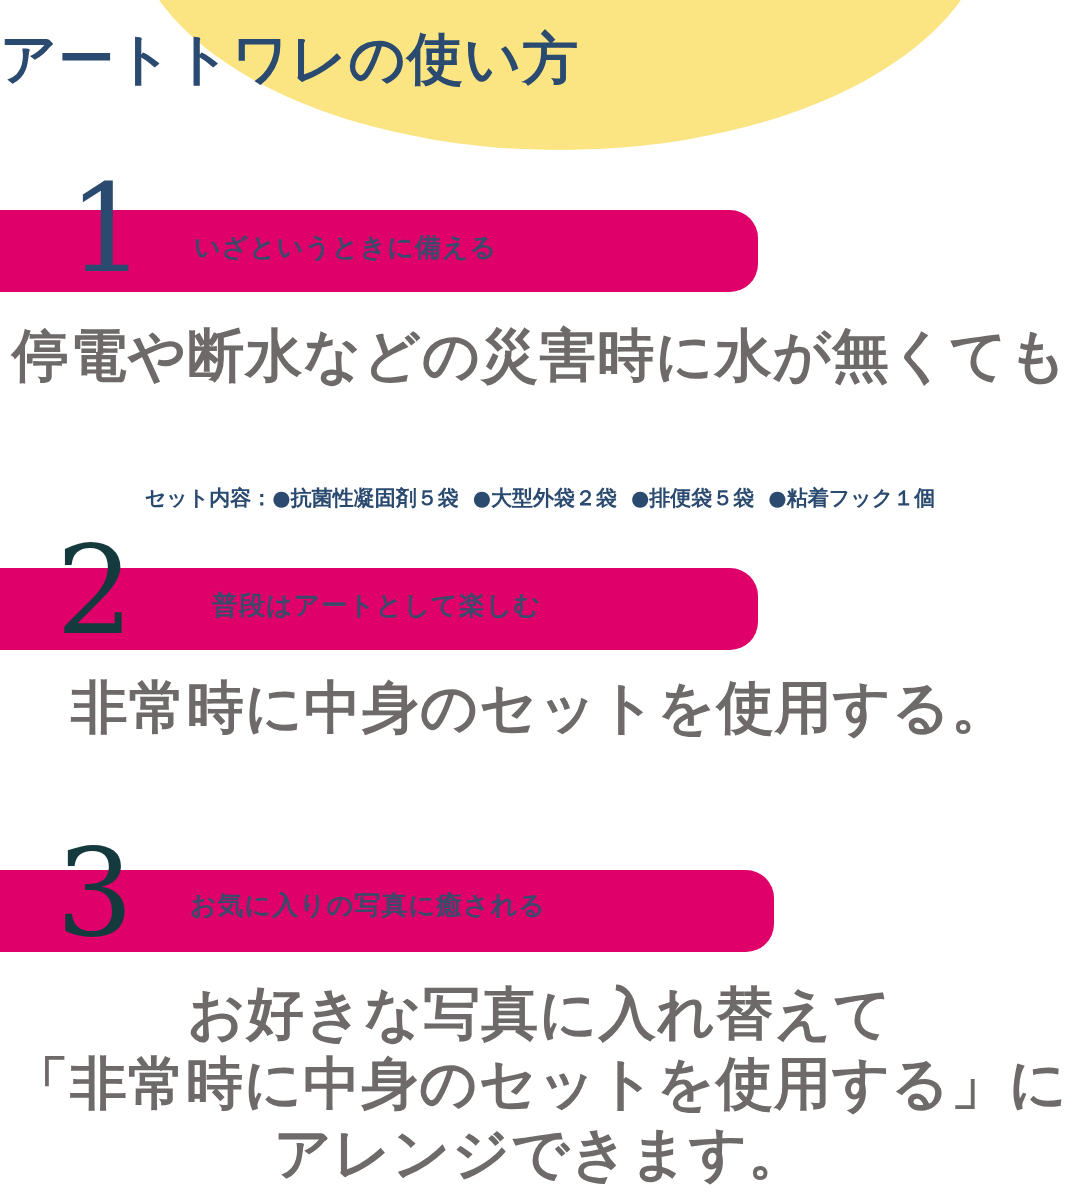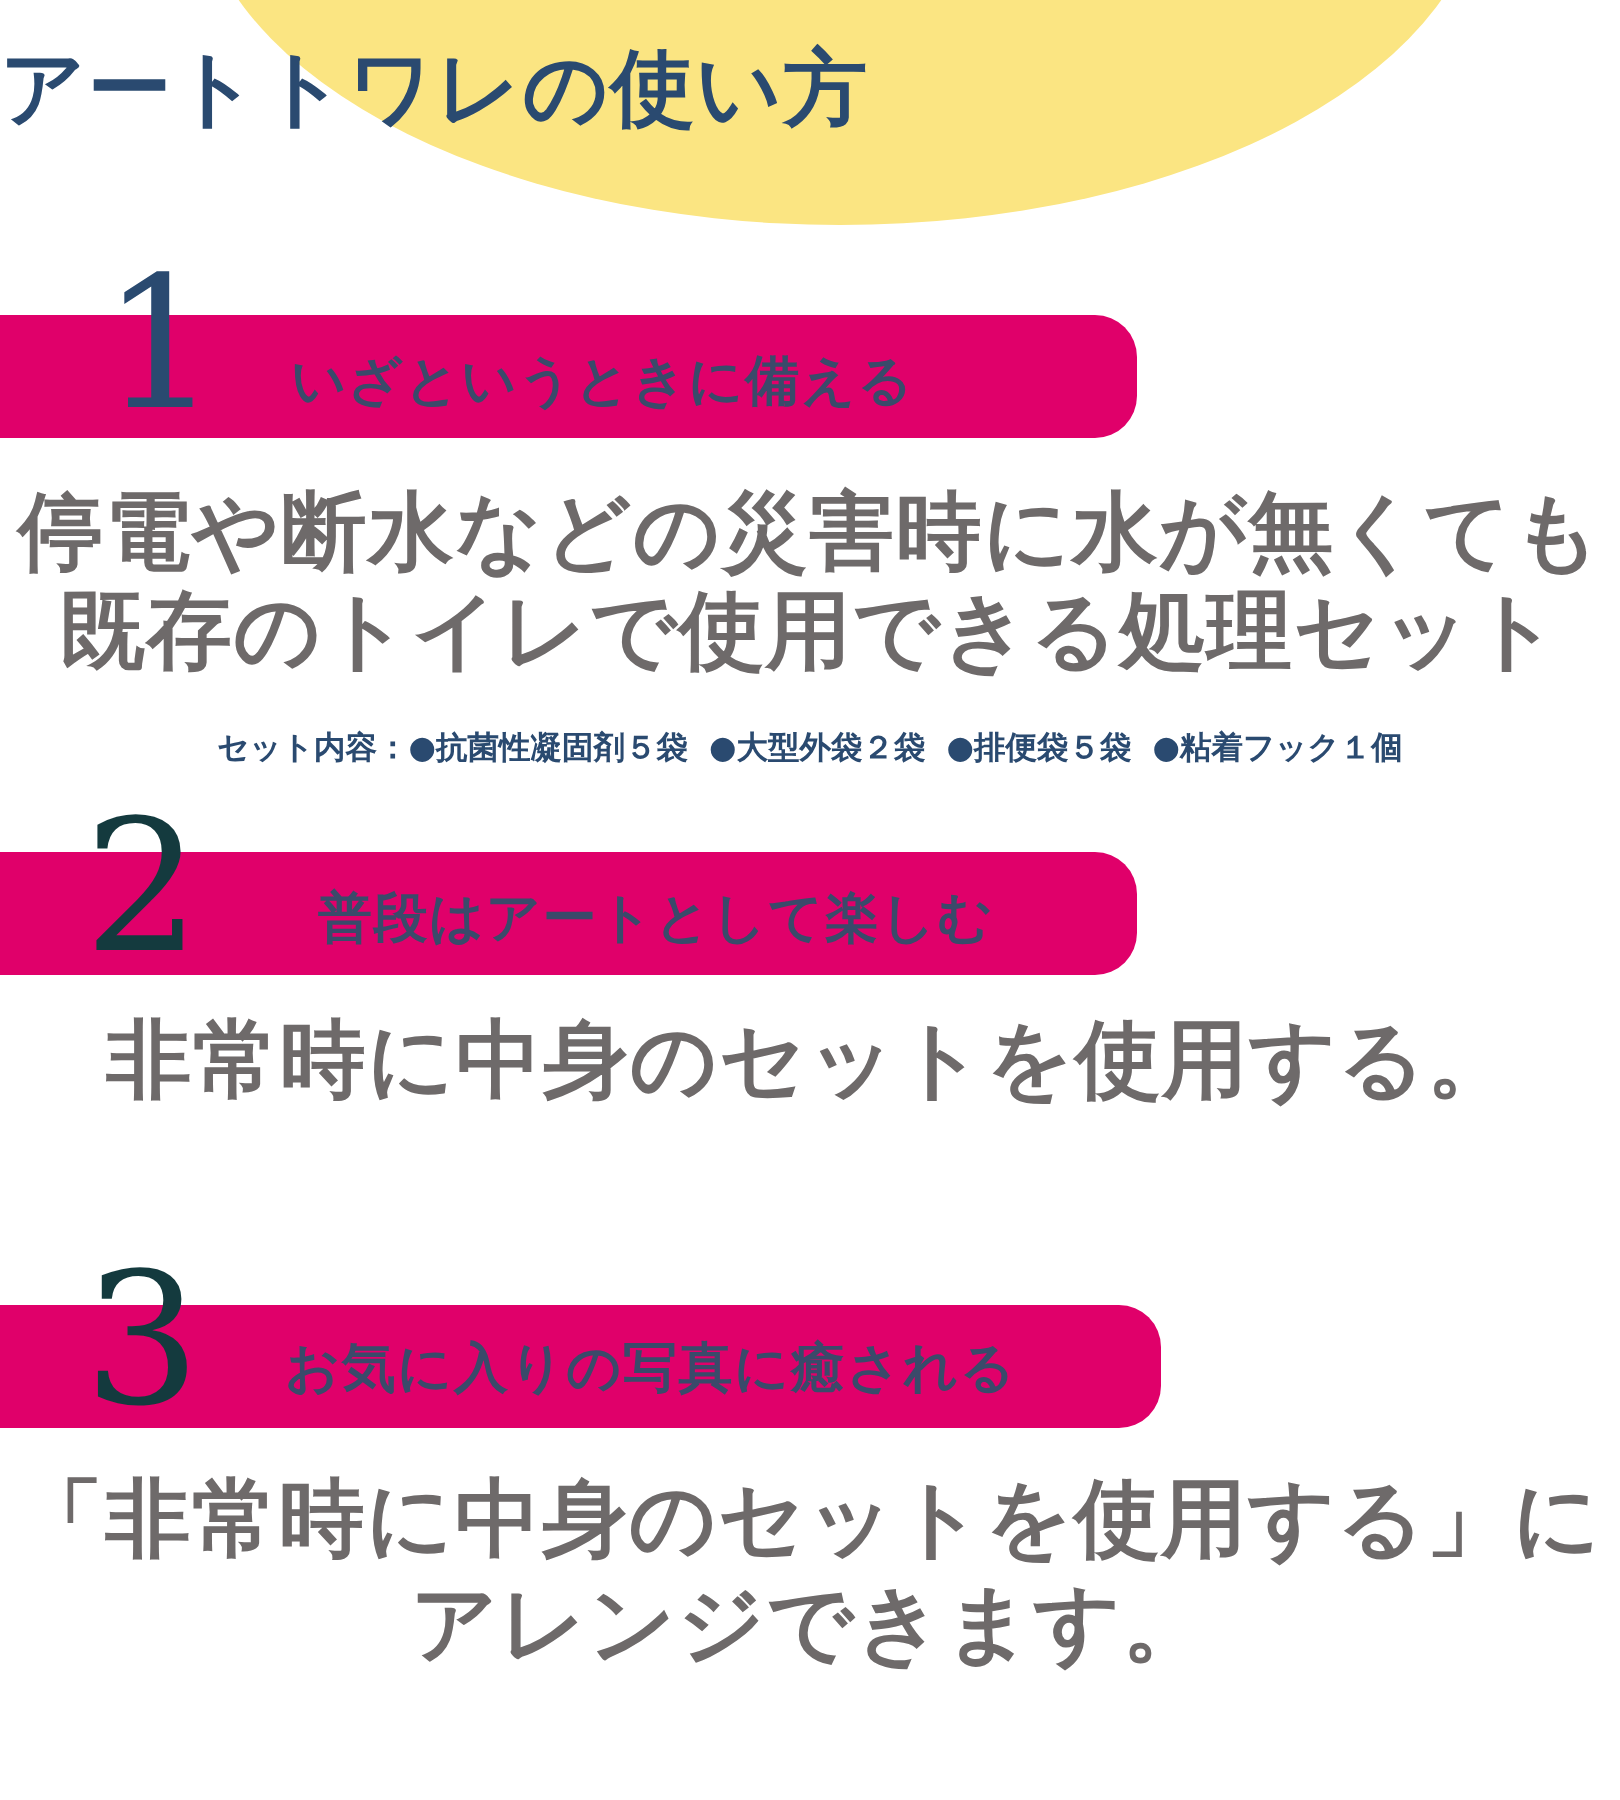--- a/index.html
+++ b/index.html
@@ -14,21 +14,21 @@
   }
   .title {
     position:absolute; left:0; width:1080px; top:22px; text-align:left;
     font-size:56px; font-weight:bold; color:#2a4a70; letter-spacing:1px;
   }
   .bar {
     position:absolute; left:0; height:82px; background:#e0006a;
     border-radius:0 28px 28px 0;
   }
   .bar-label {
-    position:absolute; font-size:36px; font-weight:bold; color:#3a4a6a;
+    position:absolute; font-size:26px; font-weight:bold; color:#3a4a6a;
     letter-spacing:1px; white-space:nowrap;
   }
   .num {
     position:absolute; font-family:"DejaVu Serif","Liberation Serif",serif;
     font-size:122px; line-height:1; color:#2a4a70;
   }
   .num.dark { color:#143a3e; }
   .desc {
     position:absolute; left:0; width:1080px; text-align:center;
     font-size:57px; font-weight:bold; color:#6e6a6a; line-height:66px;
@@ -44,32 +44,32 @@
 <body>
 
 <div class="sun"></div>
 <div class="title">アートトワレの使い方</div>
 
 <div class="bar" style="top:210px; width:758px;"></div>
 <div class="num" style="left:68px; top:168px;">1</div>
 <div class="bar-label" style="left:194px; top:230px;">いざというときに備える</div>
 <div class="desc" style="top:322px;">
   <div>停電や断水などの災害時に水が無くても</div>
-  <div>既存のトイレで使用できる処理セット</div>
 </div>
 <div class="contents">
   <span style="margin-right:0">セット内容：</span><span>●抗菌性凝固剤５袋</span><span>●大型外袋２袋</span><span>●排便袋５袋</span><span style="margin-right:0">●粘着フック１個</span>
 </div>
 
 <div class="bar" style="top:568px; width:758px;"></div>
 <div class="num dark" style="left:56px; top:530px;">2</div>
 <div class="bar-label" style="left:212px; top:588px;">普段はアートとして楽しむ</div>
 <div class="desc" style="top:674px;">
   <div>非常時に中身のセットを使用する。</div>
 </div>
 
 <div class="bar" style="top:870px; width:774px;"></div>
 <div class="num dark" style="left:56px; top:832px;">3</div>
 <div class="bar-label" style="left:190px; top:888px;">お気に入りの写真に癒される</div>
 <div class="desc" style="top:978px; line-height:70px;">
+  <div>お好きな写真に入れ替えて</div>
   <div>「非常時に中身のセットを使用する」に</div>
   <div>アレンジできます。</div>
 </div>
 
 </body></html>

